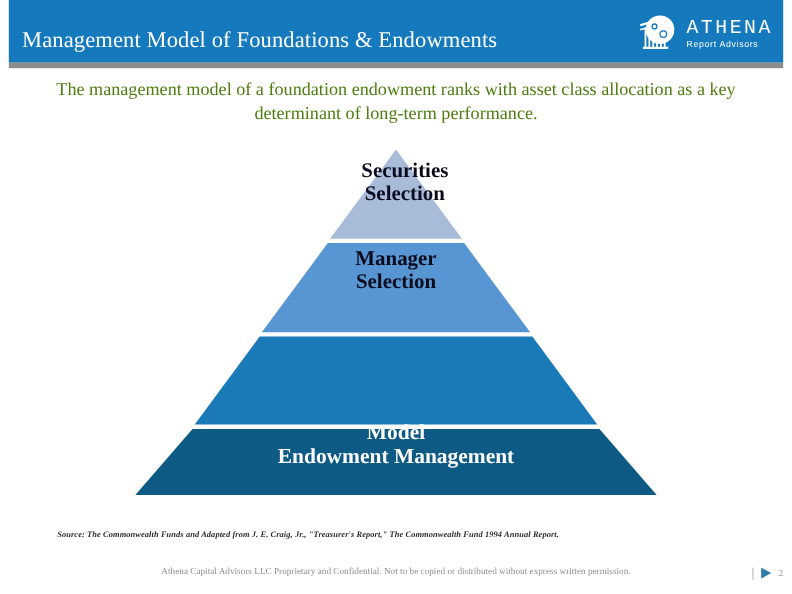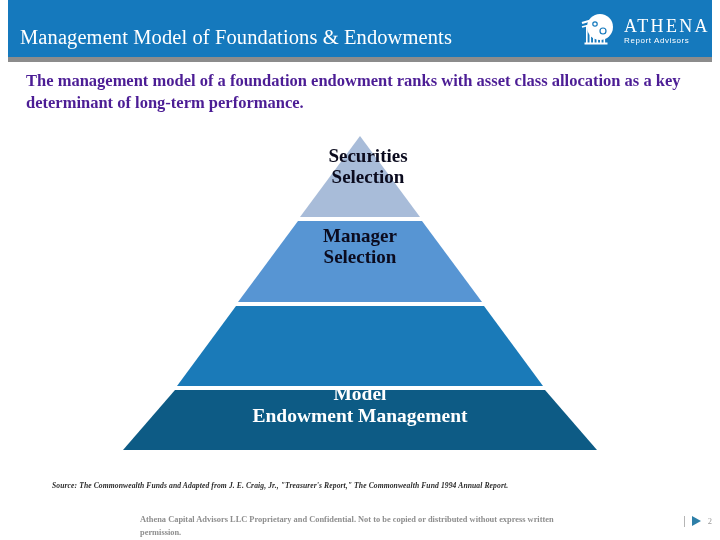--- a/index.html
+++ b/index.html
@@ -65,46 +65,46 @@
     height: 40px;
     flex: 0 0 40px;
   }
   #logo-text {
     display: flex;
     flex-direction: column;
     justify-content: center;
     line-height: 1;
   }
   #logo-name {
-    font-family: Liberation Serif, serif;
+    font-family: Liberation Mono, monospace;
     font-size: 18px;
     letter-spacing: 2.3px;
     color: #ffffff;
     font-weight: 400;
   }
   #logo-tag {
     font-family: "Liberation Sans", sans-serif;
     font-size: 8px;
     letter-spacing: 0.6px;
     color: #ffffff;
     margin-top: 2px;
   }
 
   
   #subtitle {
     position: absolute;
     left: 26px;
     top: 70px;
     width: 668px;
-    text-align: left;
-    font-family: "Liberation Serif", serif;
-    font-weight: bold;
+    text-align: center;
+    font-family: "Liberation Serif", serif;
+    font-weight: normal;
     font-size: 16.5px;
     line-height: 1.32;
-    color: #4c1d95;
+    color: #4d7c0f;
   }
 
   
   #pyramid {
     position: absolute;
     left: 0px;
     top: 125px;
     width: 720px;
     height: 340px;
   }
@@ -158,25 +158,25 @@
     letter-spacing: 0.1px;
     padding-left: 34px;
   }
 
   
   #footer-text {
     position: absolute;
     left: 140px;
     top: 514px;
     width: 440px;
+    text-align: center;
     font-family: "Liberation Serif", serif;
     font-size: 8.4px;
     line-height: 1.5;
     color: #8e8e8e;
-    font-weight: bold;
   }
 
   #footer-right {
     position: absolute;
     right: 8px;
     top: 514px;
     display: flex;
     align-items: center;
     gap: 7px;
     height: 14px;

